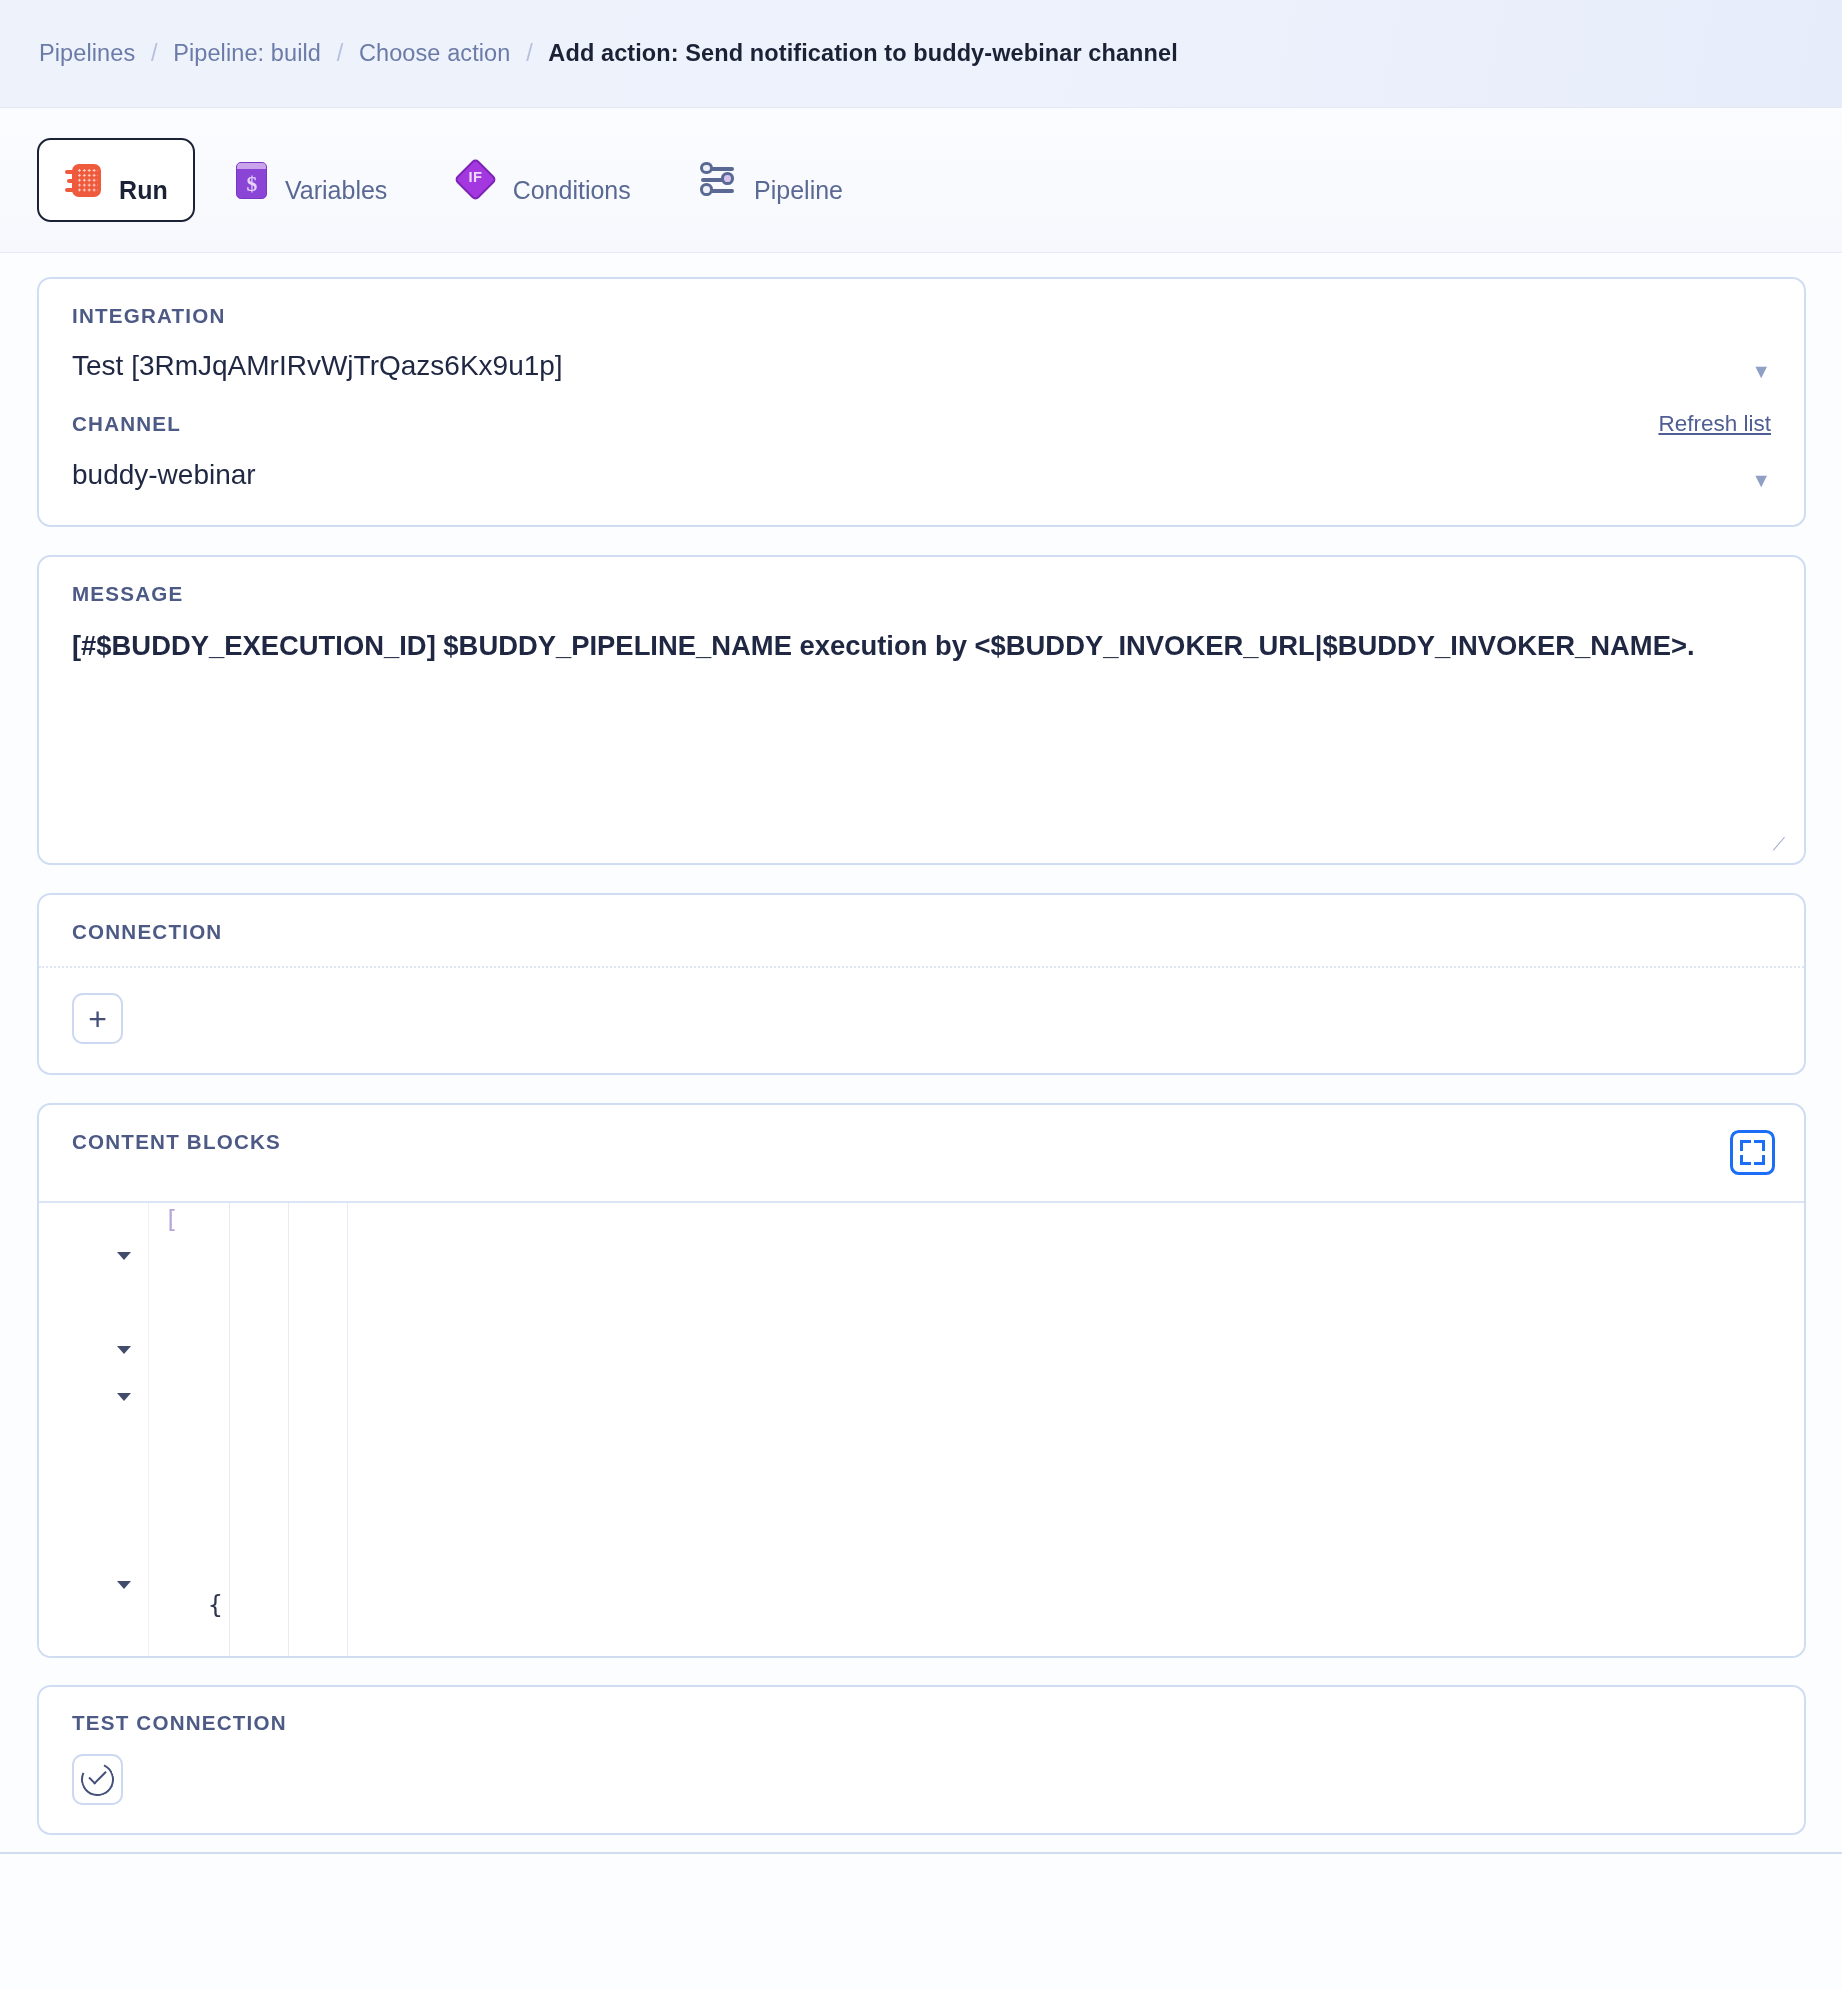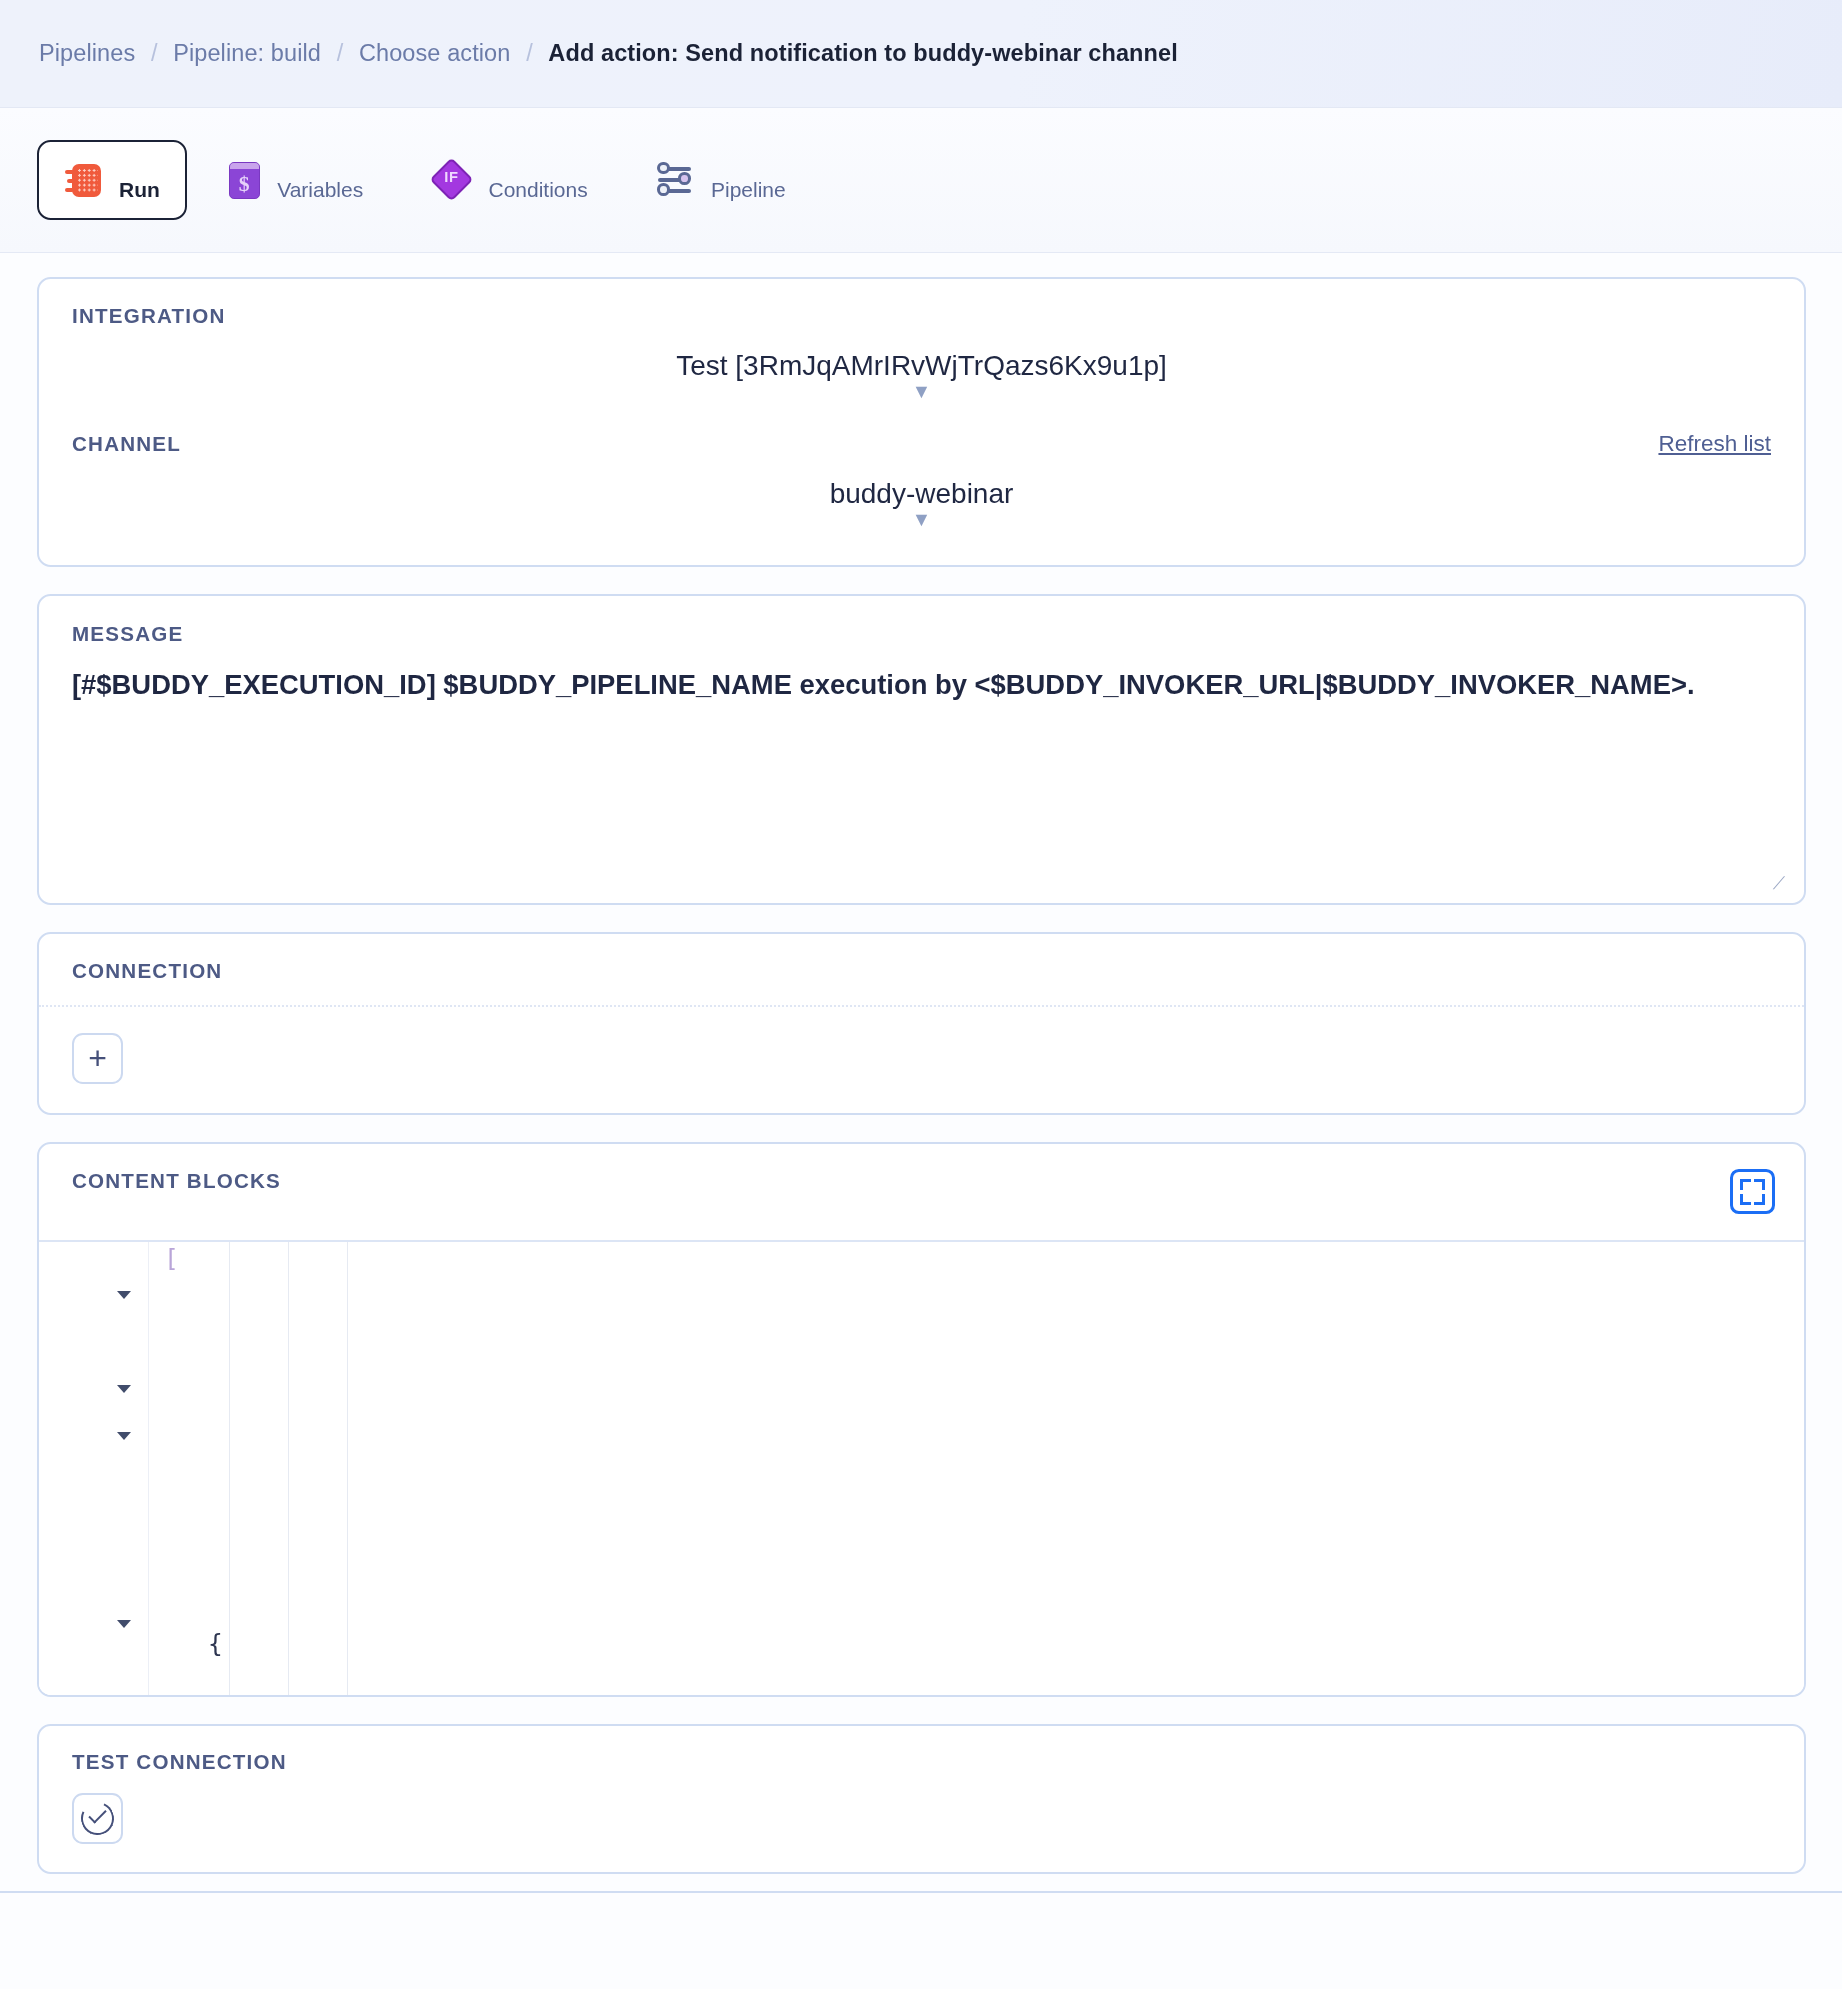--- a/index.html
+++ b/index.html
@@ -53,21 +53,21 @@
     padding: 15.7px 25.5px;
     border-radius: 13.7px;
     border: 2px solid transparent;
     cursor: pointer;
   }
   .tab.active {
     border-color: #1b2236;
     background: #ffffff;
   }
   .tab-label {
-    font-size: 21px;
+    font-size: 25px;
     color: #5a6894;
     font-weight: 400;
     margin-top: 20px;
   }
   .tab.active .tab-label { color: #1b2236; font-weight: 700; }
 
   .icon-run { width: 37px; height: 37px; position: relative; flex: none; }
   .icon-run .body {
     position: absolute; left: 7.8px; top: 2px; width: 29px; height: 33px;
     background: #f05a3c; border-radius: 6.9px;
@@ -137,22 +137,22 @@
     font-weight: 700;
     color: #4d5a85;
   }
   .field-pad { padding: 25.5px 33px 29px 33px; }
 
   .row-label { display: flex; justify-content: space-between; align-items: center; }
   .refresh-link {
     font-size: 22.5px; color: #4f5f93; text-decoration: underline; cursor: pointer;
   }
   .select-row {
-    display: flex; justify-content: space-between; align-items: center;
-    padding: 21.6px 0 5.9px 0; cursor: pointer; flex-direction: column;
+    display: flex; justify-content: space-between; align-items: flex-end;
+    padding: 21.6px 0 5.9px 0; cursor: pointer;
   }
   .select-value { font-size: 28px; color: #1f2742; }
   .caret { color: #8fa0c4; font-size: 19.6px; line-height: 1; }
 
   
   .msg-head { padding: 25.5px 33px 0 33px; }
   .msg-box { position: relative; padding: 21.6px 33px 0 33px; height: 257px; }
   .msg-text { font-size: 27.4px; color: #1f2742; line-height: 1.3; white-space: nowrap; font-weight: bold; }
   .resize-grip {
     position: absolute; right: 13.7px; bottom: 11.8px; width: 17.6px; height: 17.6px;

